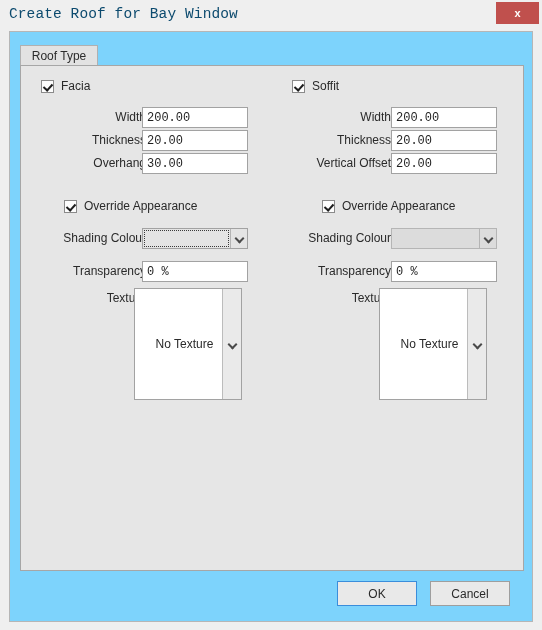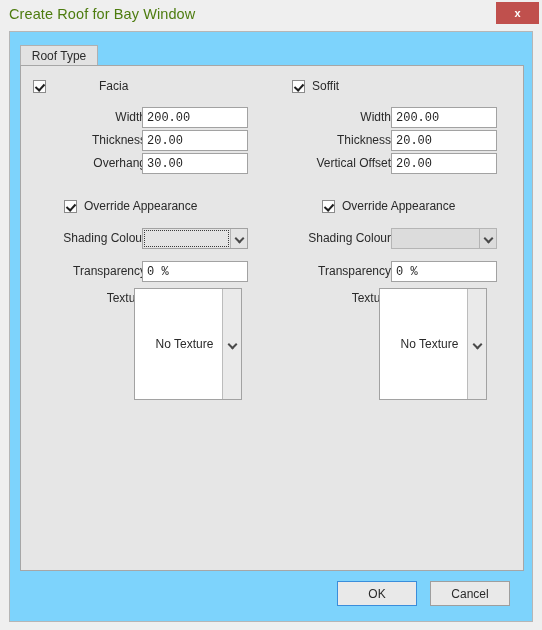--- a/index.html
+++ b/index.html
@@ -32,23 +32,24 @@
     left: 0; top: 0;
     width: 542px;
     height: 31px;
     background: #efefef;
   }
   .title-text {
     position: absolute;
     left: 9px;
     top: 6px;
     font-size: 14.5px;
-    color: #4d7c0f;
+    color: #0c4a6e;
     letter-spacing: 0.1px;
     white-space: nowrap;
+    font-family: Liberation Mono, monospace;
   }
   .close-button {
     position: absolute;
     left: 496px;
     top: 2px;
     width: 43px;
     height: 22px;
     background: #c0504d;
     color: #ffffff;
     font-size: 11px;
@@ -306,21 +307,21 @@
   <div class="dialog-panel">
 
     <div class="tabstrip">
       <div class="tab" id="tab-roof-type">Roof Type</div>
     </div>
 
     <div class="tab-content">
 
       <div class="column left">
 
-        <div class="checkrow" style="left:12px; top:13px;gap:46px;">
+        <div class="checkrow" style="left:20px; top:13px;">
           <span class="cbox checked"></span>
           <span class="cb-label">Facia</span>
         </div>
 
         <div class="fieldrow" style="left:0px; top:41px; width:237px;">
           <span class="fieldlabel" style="right:112px;">Width</span>
           <input class="textinput" style="left: 121px; width: 106px;" type="text" value="200.00">
         </div>
 
         <div class="fieldrow" style="left:0px; top:64px; width:237px;">

